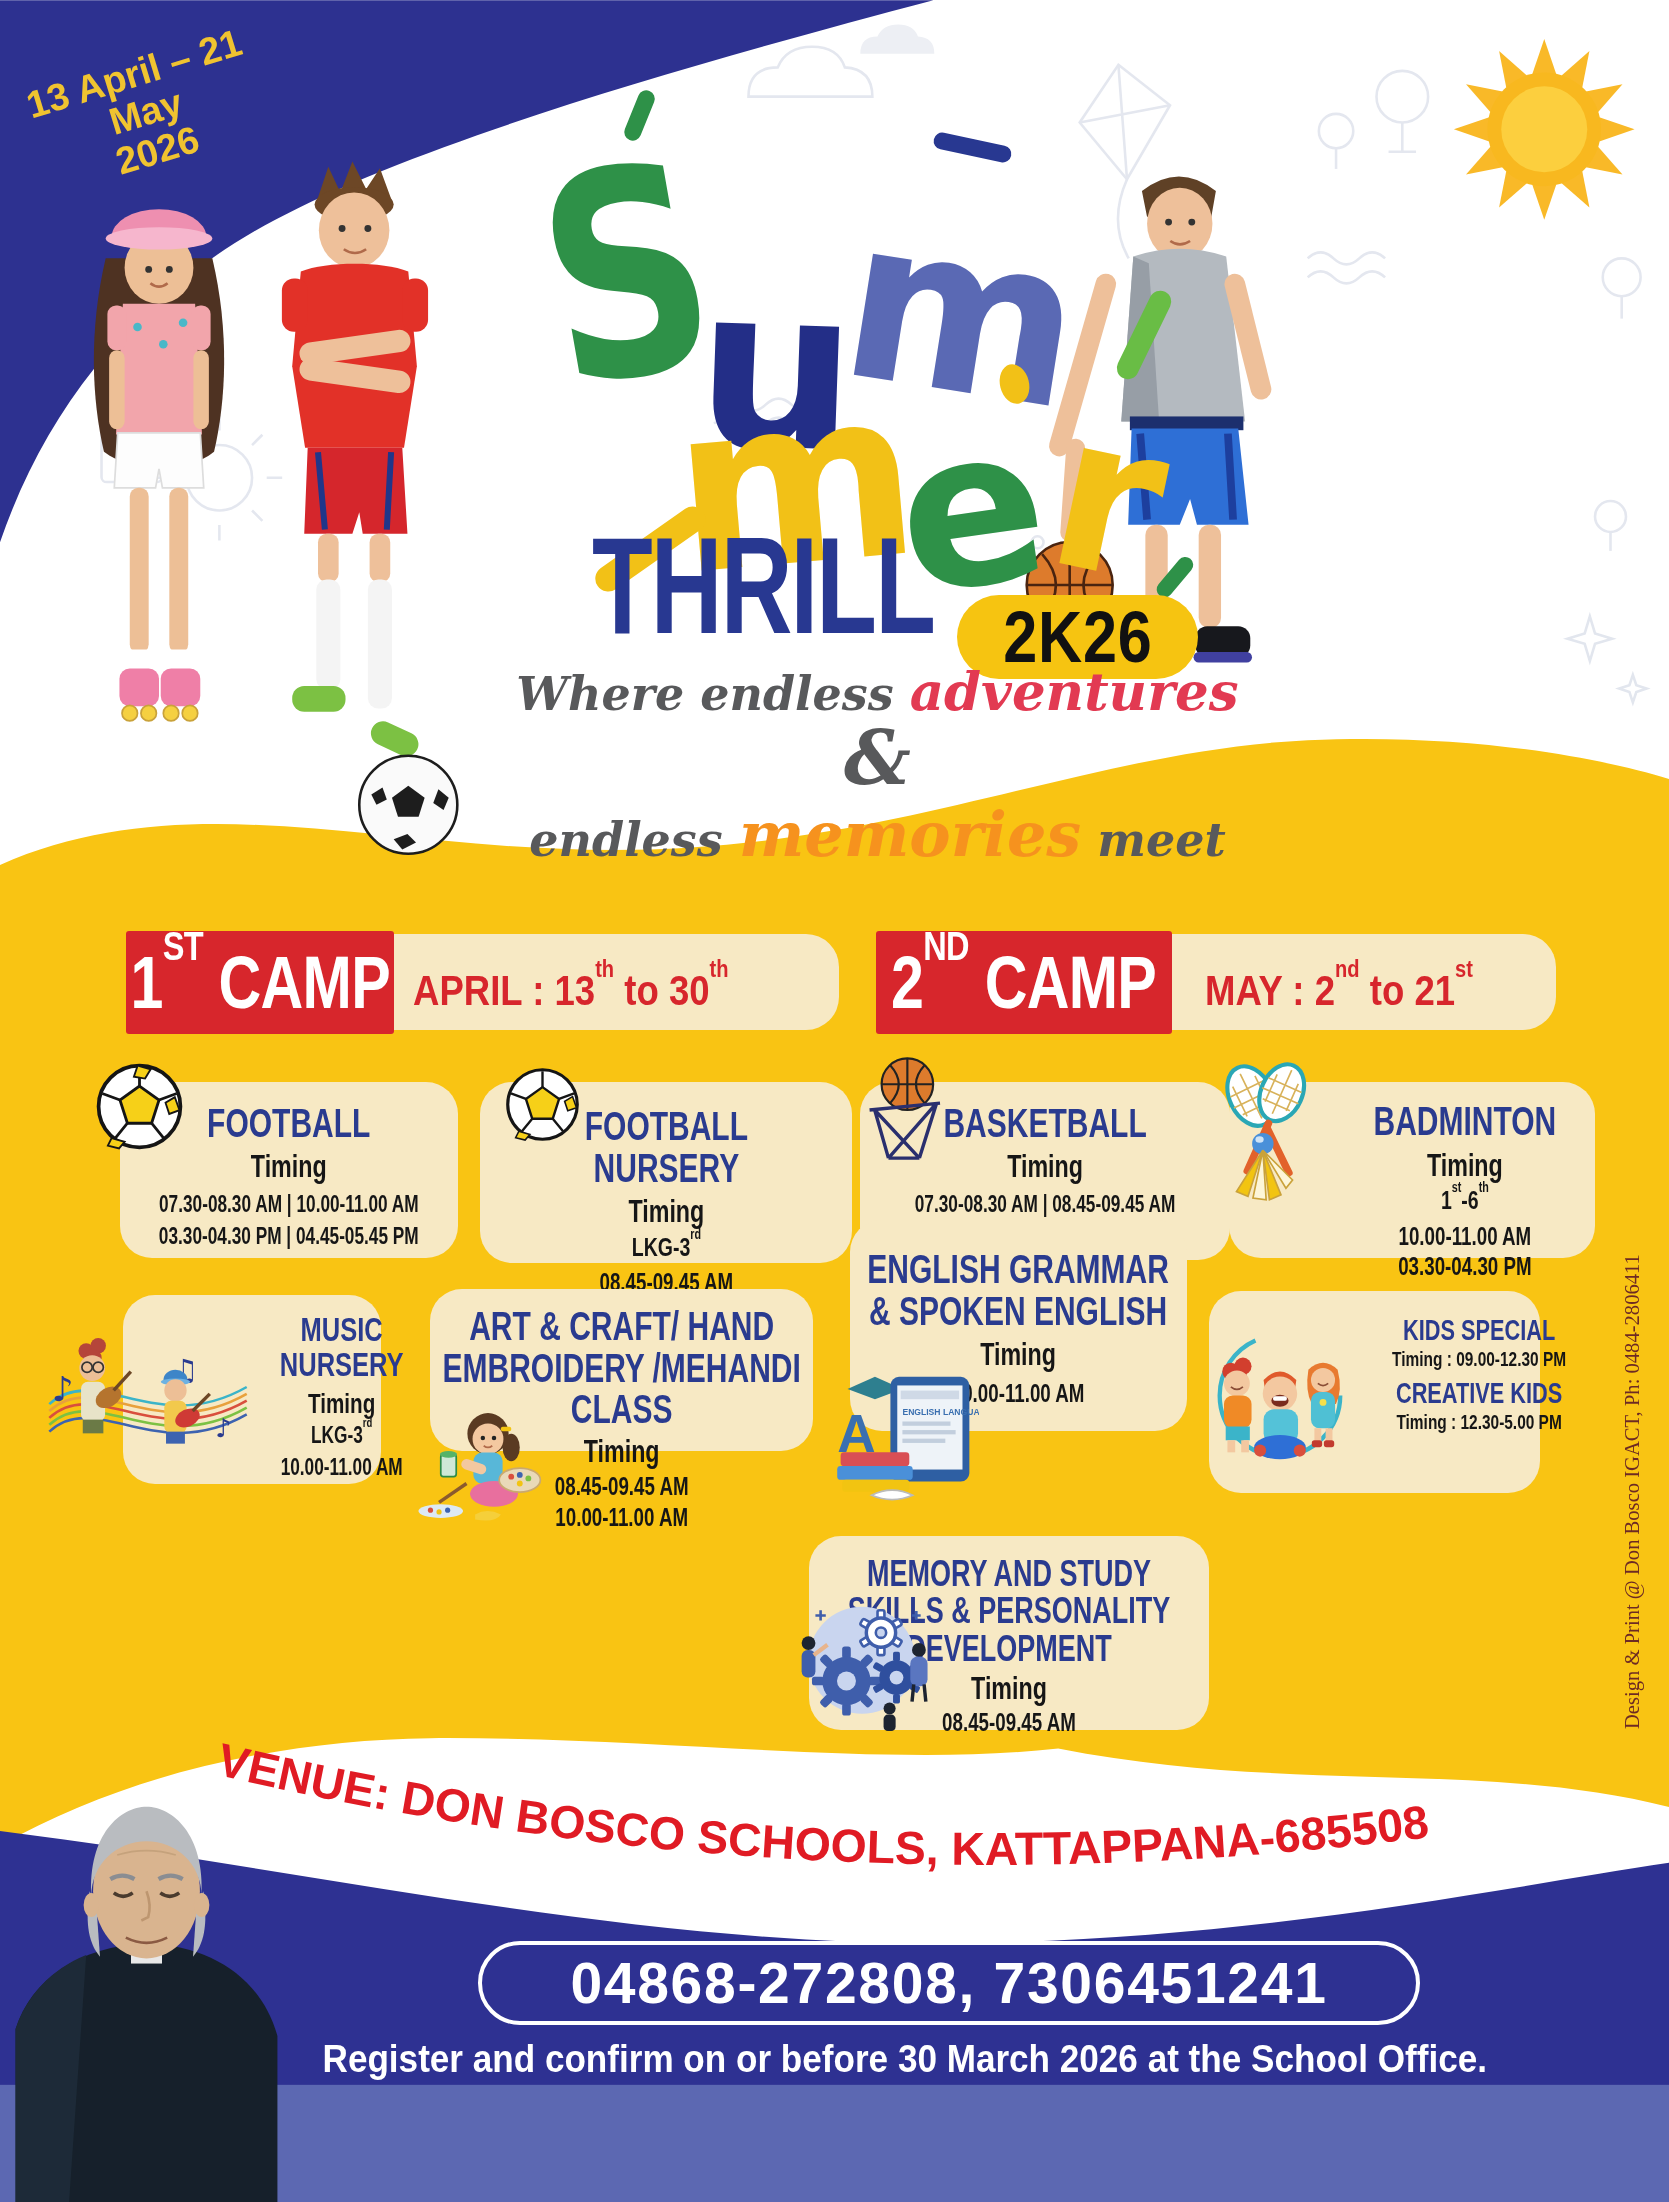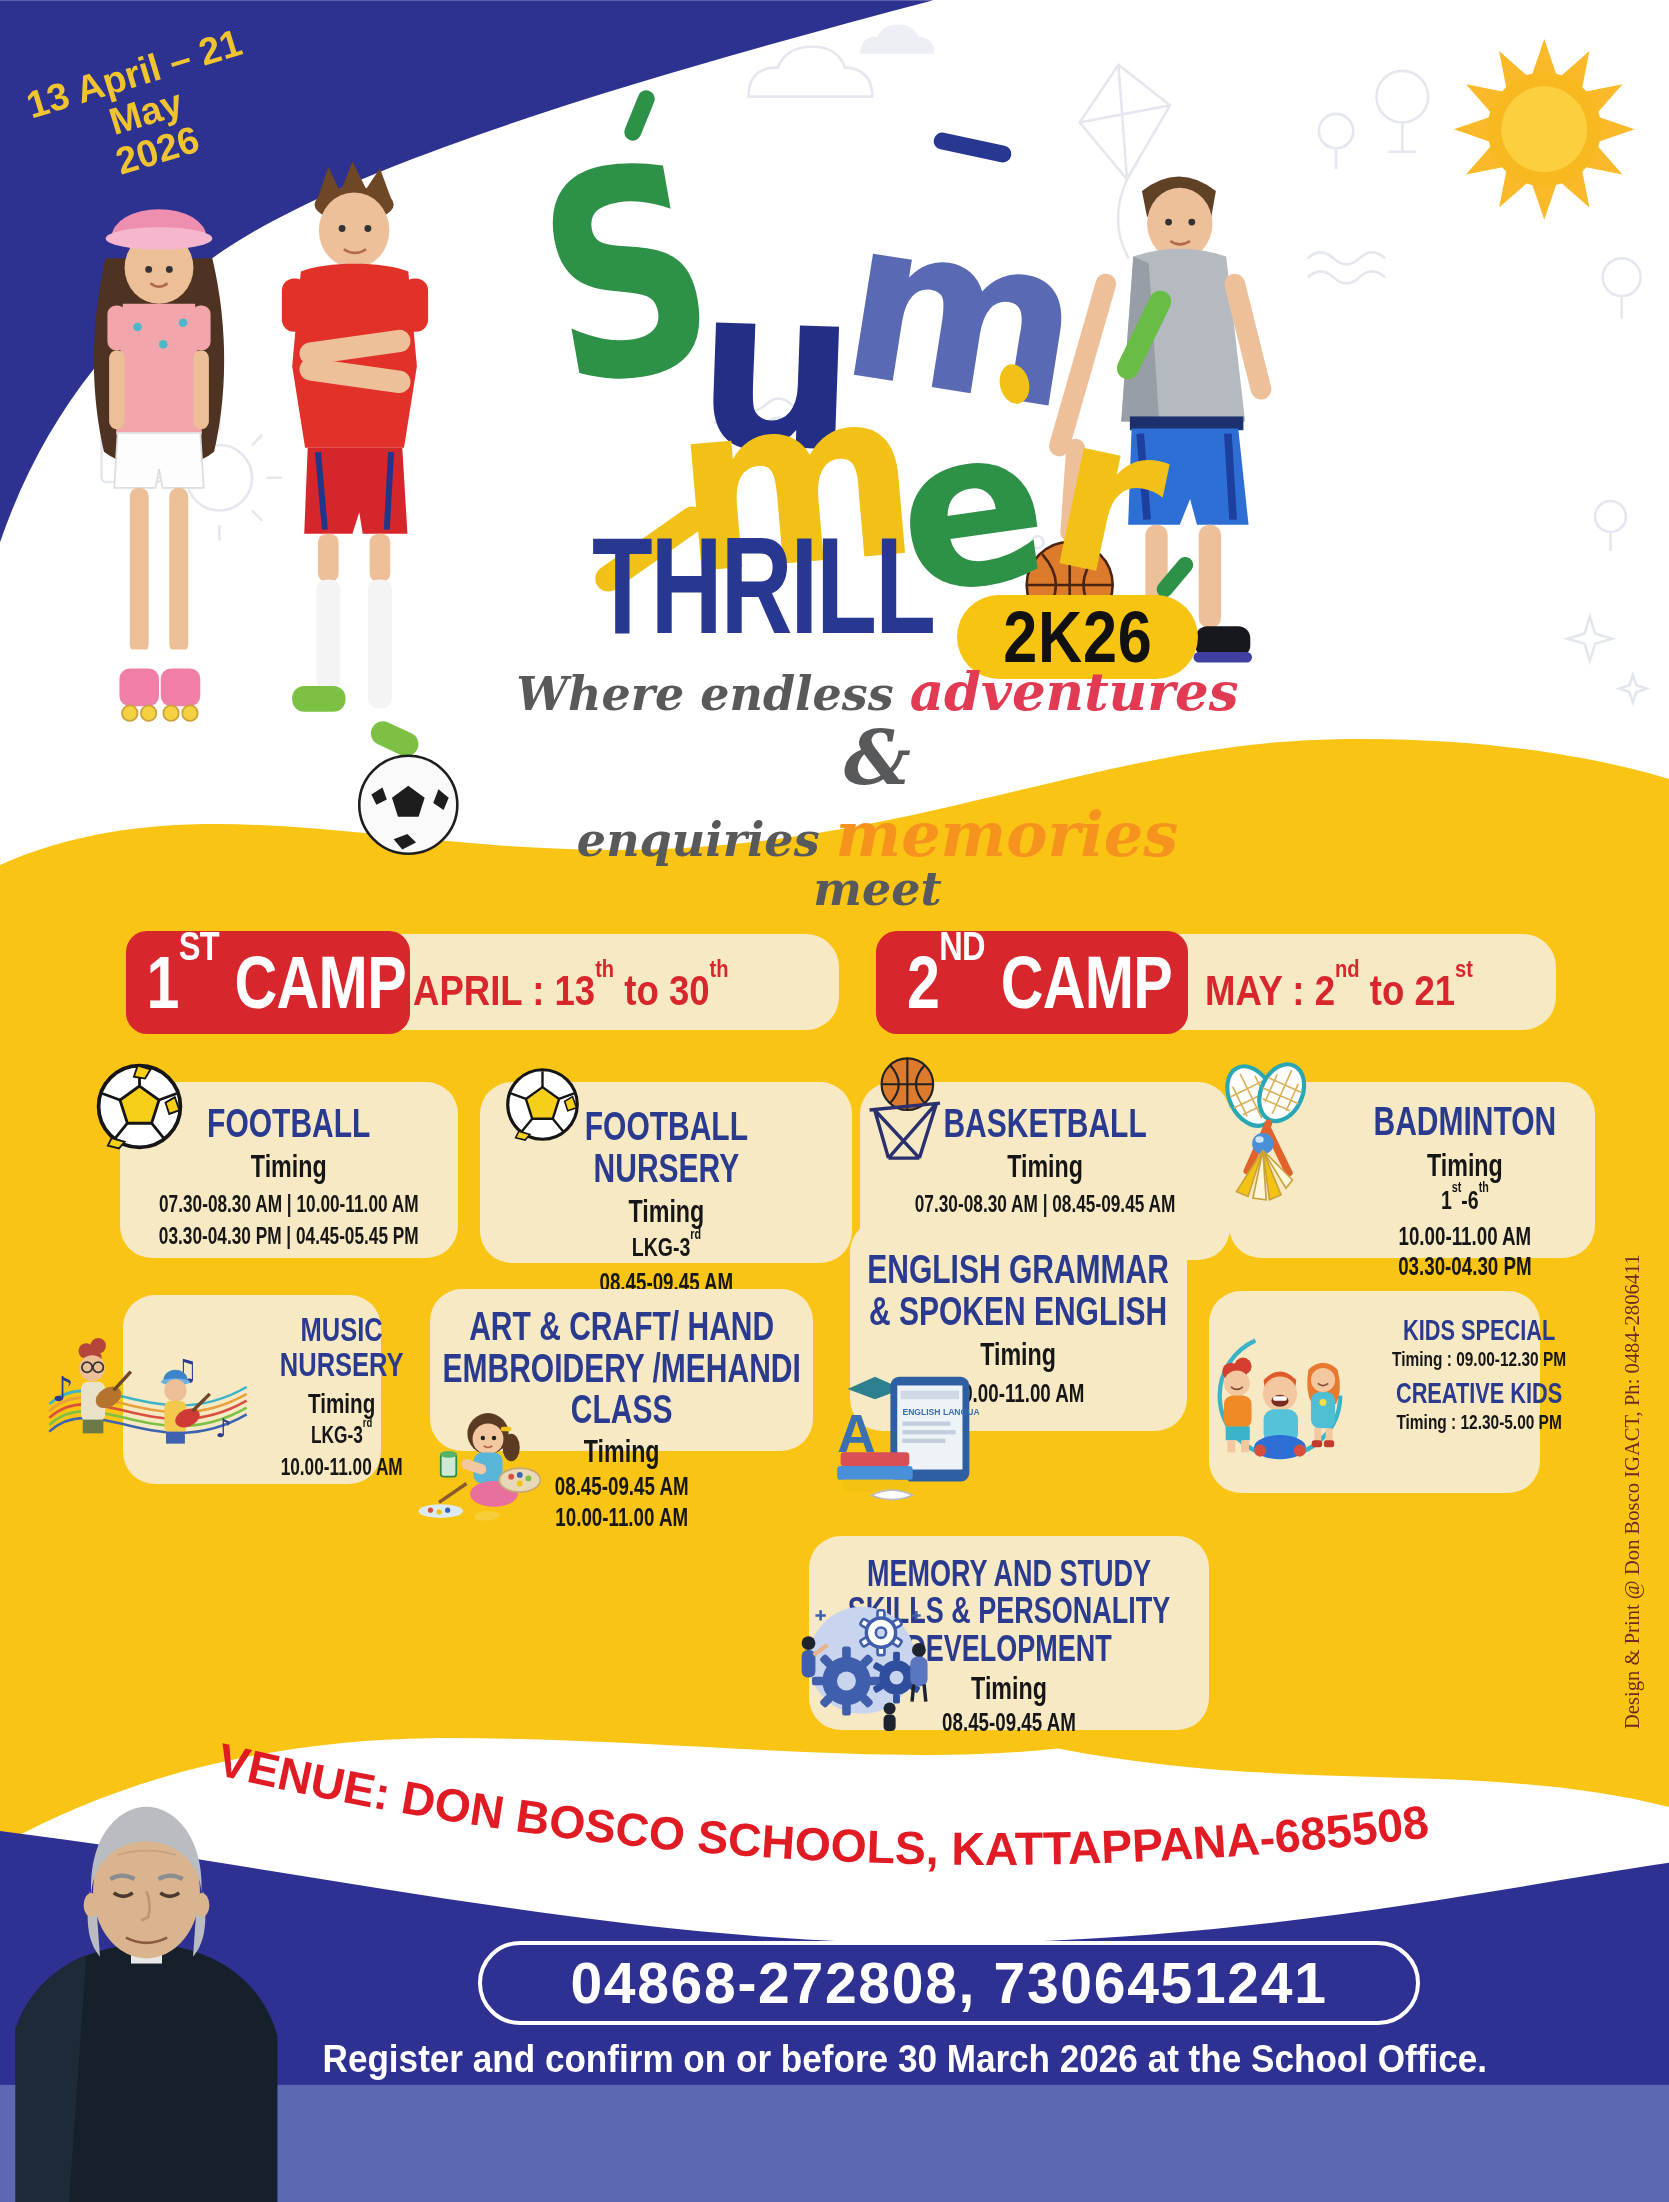--- a/index.html
+++ b/index.html
@@ -31,22 +31,22 @@
   .tagline{left:516px;top:647px;width:723px;text-align:center;
            font-family:"DejaVu Serif",serif;font-style:italic;font-weight:bold;color:#58595b;}
   .tag1{font-size:46px;line-height:1.0;}
   .tag2{font-size:46px;line-height:1.0;margin-top:8.6px;}
   .tag-red{color:#e23a52;font-size:53px;}
   .tag-orange{color:#f6921e;font-size:62px;}
   .tag-amp{font-size:74px;}
 
   
   .camp-cream{position:absolute;background:#f7e9c4;border-radius:33px;height:96px;}
-  .camp-red{position:absolute;background:#d7262c;border-radius:21px;height:103px;
-            display:flex;align-items:center;justify-content:center;color:#fff;padding-left:16px;}
+  .camp-red{position:absolute;background:#d7262c;border-radius:3px;height:103px;
+            display:flex;align-items:center;justify-content:center;color:#fff;}
   .camp-red .inner{font-weight:bold;font-size:74px;transform:scaleX(.8);white-space:nowrap;letter-spacing:-0.9px;}
   .camp-date{position:absolute;color:#d7262c;font-weight:bold;font-size:43px;
              transform:scaleX(.85);transform-origin:0 50%;white-space:nowrap;line-height:96px;}
 
   
   .card{position:absolute;background:#f7e9c4;border-radius:32px;}
   .card-inner{position:absolute;left:-16.5%;width:133%;transform:scaleX(.75);
               transform-origin:50% 0;text-align:center;top:0;}
   .c-title{color:#2a3b8f;font-weight:bold;font-size:40px;line-height:1.04;}
   .c-timing{color:#161616;font-weight:bold;font-size:31px;margin-top:5.2px;}
@@ -245,21 +245,21 @@
   <div class="abs thrill">THRILL</div>
   <div class="abs badge2k26">
     <span>2K26</span>
   </div>
 
   <div class="abs tagline">
     <div class="tag1">
       <span>Where endless </span><span class="tag-red">adventures</span><span class="tag-amp"> &amp;</span>
     </div>
     <div class="tag2">
-      <span>enquiries </span><span class="tag-orange">memories</span><span> meet</span>
+      <span>endless </span><span class="tag-orange">memories</span><span> meet</span>
     </div>
   </div>
 
   <div class="camp-cream" style="left:245px;top:934px;width:594px"></div>
   <div class="camp-red" style="left:126px;top:931px;width:268px">
     <div class="inner"><span>1</span><sup>ST</sup><span> CAMP</span></div>
   </div>
   <div class="camp-date" style="left:413px;top:934px">
     <span>APRIL : </span><span>13</span><sup>th</sup><span> to </span><span>30</span><sup>th</sup>
   </div>

